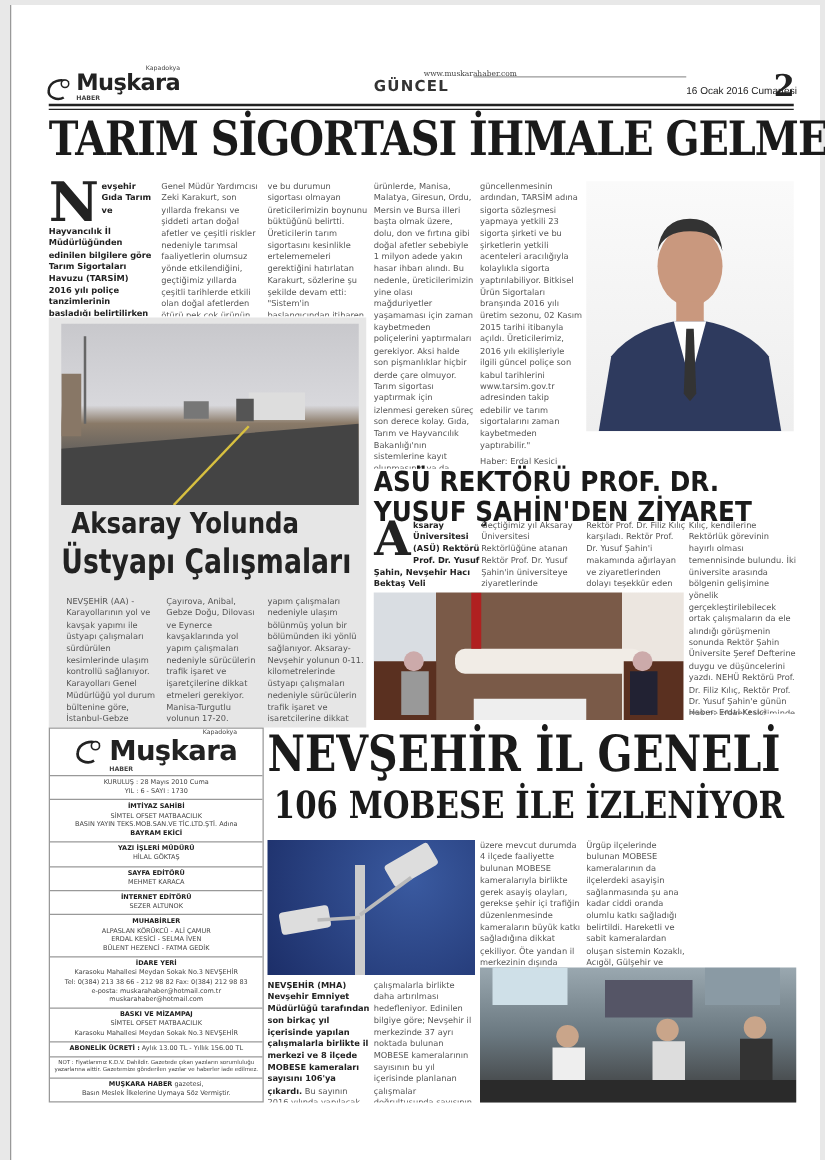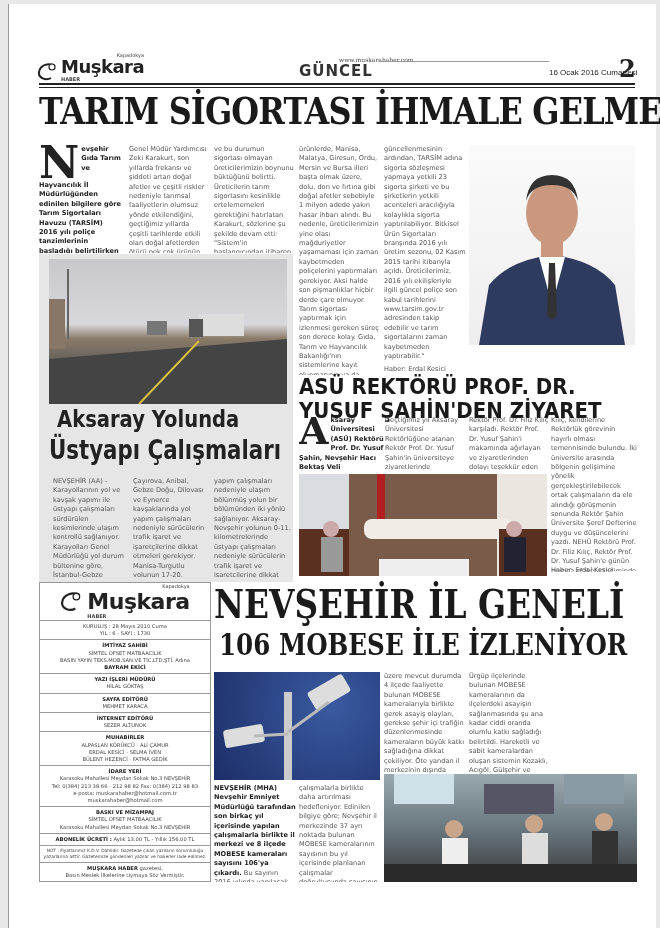--- a/index.html
+++ b/index.html
@@ -2,21 +2,21 @@
 <html><head>
 <meta charset="utf-8">
 <style>
 *{box-sizing:border-box;margin:0;padding:0}
 body{width:660px;height:928px;background:#e8e8e8;font-family:"DejaVu Sans",sans-serif;position:relative;overflow:hidden}
 .page{position:absolute;left:8px;top:4px;width:648px;height:928px;background:#fff;border-left:1px solid #999}
 .abs{position:absolute}
 .masthead-logo{left:28px;top:48px;width:110px;height:30px;display:flex;align-items:flex-end;gap:2px}
 .logo-word{font-family:"DejaVu Sans",sans-serif;font-weight:bold;font-size:18px;color:#222;letter-spacing:-0.5px;line-height:1}
 .logo-sub{font-size:5px;color:#444}
-.guncel{left:290px;top:58px;font-family:"DejaVu Sans",sans-serif;font-weight:bold;font-size:15px;color:#333;letter-spacing:1px}
+.guncel{left:290px;top:58px;font-family:"DejaVu Sans",sans-serif;font-weight:bold;font-size:12px;color:#333;letter-spacing:1px}
 .url{left:330px;top:52px;font-family:"DejaVu Serif",serif;font-size:6px;color:#444}
 .urlline{left:370px;top:57px;width:170px;height:1px;background:#999}
 .date{left:540px;top:64px;font-family:Liberation Sans, sans-serif;font-size:8px;color:#222}
 .pageno{left:610px;top:50px;font-family:"DejaVu Serif",serif;font-size:24px;color:#222;font-weight:bold}
 .rule{left:30px;width:596px;background:#222}
 .headline1{left:30px;top:88px;width:596px;font-family:"DejaVu Serif",serif;font-weight:bold;font-size:38px;color:#1a1a1a;letter-spacing:-1px;transform:scaleX(0.84);transform-origin:left;white-space:nowrap;line-height:1}
 .col{font-family:"DejaVu Sans",sans-serif;font-size:6.6px;color:#555;line-height:9.4px;overflow:hidden}
 .lead{font-weight:bold;color:#222}
 .dropcap{float:left;font-family:"DejaVu Serif",serif;font-weight:bold;font-size:44px;line-height:36px;color:#222;margin-right:2px}
 .photo{overflow:hidden}

